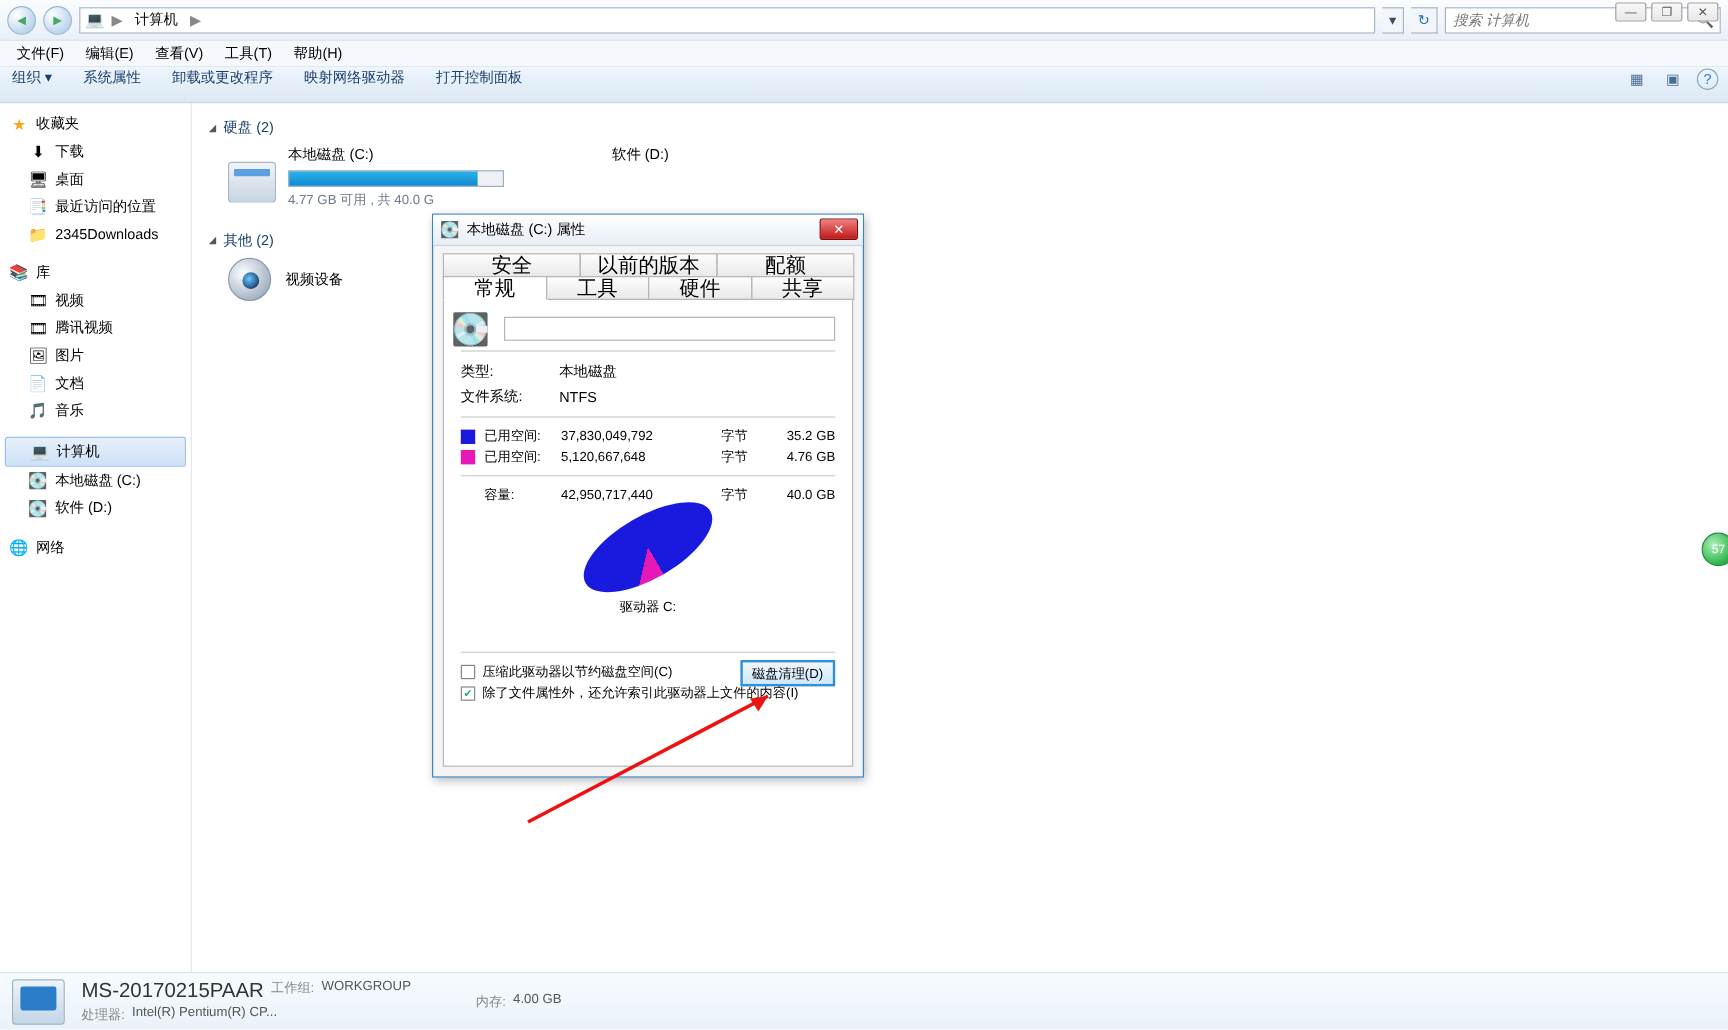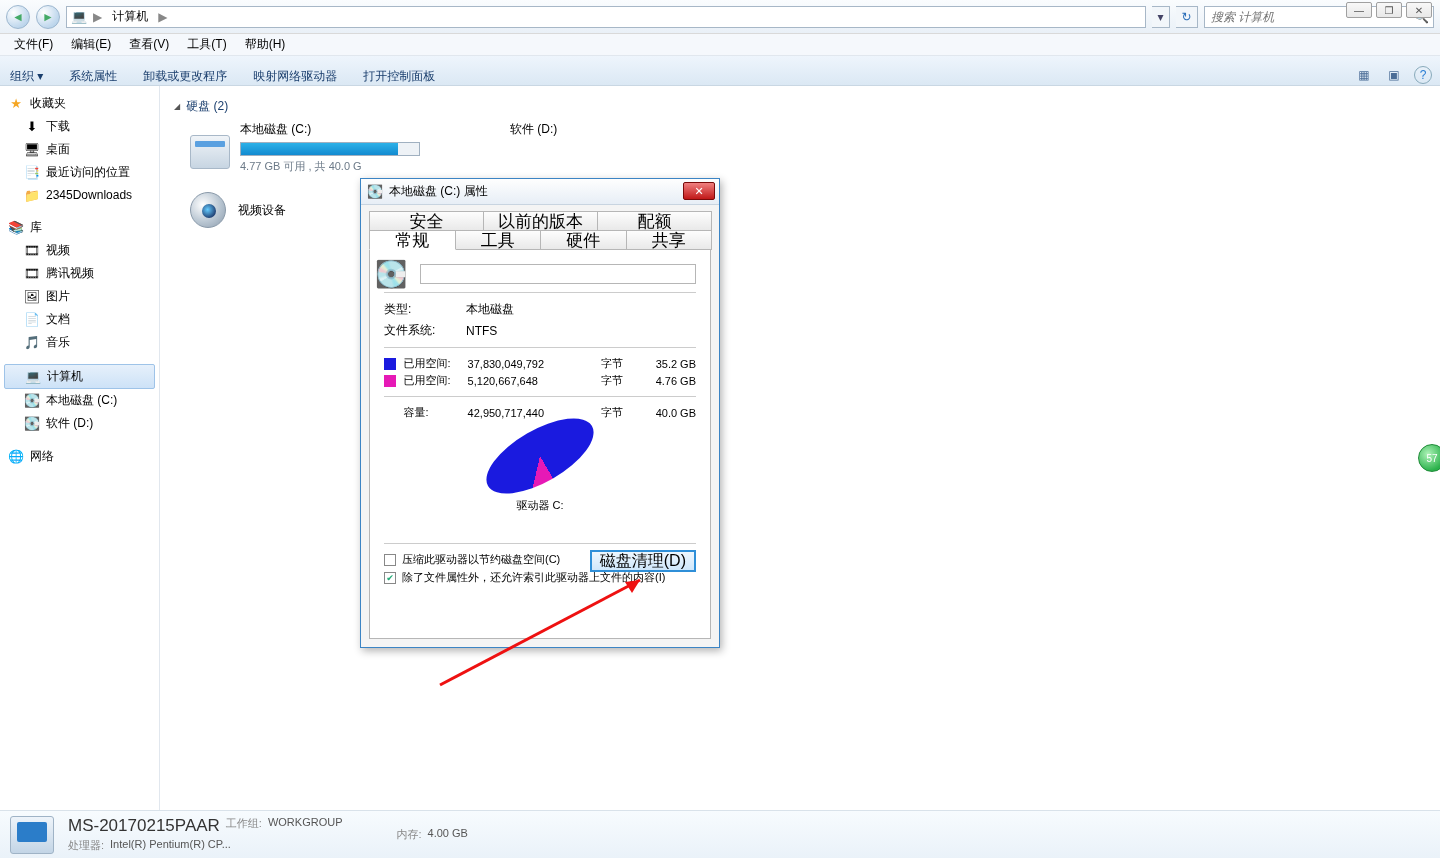--- a/index.html
+++ b/index.html
@@ -14,21 +14,21 @@
 .addr .crumb{padding:0 4px}
 .addr .sep{color:#888}
 .addr-drop{width:18px;height:22px;border:1px solid #a7b7c7;border-left:none;background:#f2f6fa;display:flex;align-items:center;justify-content:center;color:#446}
 .refresh{width:22px;height:22px;border:1px solid #a7b7c7;border-left:none;background:#f2f6fa;display:flex;align-items:center;justify-content:center;color:#2a6db8}
 .searchbox{width:230px;height:22px;border:1px solid #a7b7c7;background:#fff;display:flex;align-items:center;padding:0 4px;color:#888;gap:4px}
 .searchbox input{border:none;outline:none;flex:1;font-size:12px;color:#333;font-style:italic}
 
 .menubar{display:flex;align-items:center;height:22px;background:#f5f8fc;padding:0 6px;gap:2px;border-bottom:1px solid #e1e7ee}
 .menubar span{padding:2px 8px}
 
-.toolbar{display:flex;align-items:flex-end;height:30px;background:linear-gradient(#eef5fc,#dbe8f4);padding:0 10px;gap:26px;border-bottom:1px solid #c9d7e3;position:relative}
+.toolbar{display:flex;align-items:flex-start;height:30px;background:linear-gradient(#eef5fc,#dbe8f4);padding:0 10px;gap:26px;border-bottom:1px solid #c9d7e3;position:relative}
 .toolbar span{color:#1a3e6d}
 .toolbar .tb-right{position:absolute;right:8px;display:flex;gap:10px;align-items:center}
 .tb-icon{width:20px;height:20px;display:flex;align-items:center;justify-content:center;color:#4a6c96}
 
 .body{display:flex;height:calc(100% - 34px - 22px - 30px - 48px)}
 .sidebar{width:160px;border-right:1px solid #e1e7ee;padding:6px 0;overflow:auto}
 .side-group{margin-bottom:10px}
 .side-head{display:flex;align-items:center;gap:6px;padding:3px 8px;font-weight:normal}
 .side-item{display:flex;align-items:center;gap:6px;padding:3px 8px 3px 24px}
 .side-item.sel{background:linear-gradient(#e6f0fb,#cde2f7);border:1px solid #9ec3e8;border-radius:2px;margin:0 4px;padding-left:20px}
@@ -73,21 +73,21 @@
 .space-row{display:flex;align-items:center;gap:8px;font-size:11px;margin:2px 0}
 .sq{width:12px;height:12px}
 .space-row .c1{width:58px}
 .space-row .c2{width:130px;text-align:left}
 .space-row .c3{width:34px}
 .space-row .c4{width:56px;text-align:right}
 .pie{width:120px;height:64px;margin:10px auto 4px;position:relative}
 .pie-top{position:absolute;left:0;top:0;width:120px;height:52px;border-radius:60px/26px;background:conic-gradient(#e619b6 0deg 43deg,#1a1adf 43deg 360deg);transform:rotate(150deg)}
 .pie-side{position:absolute;left:0;top:10px;width:120px;height:52px;border-radius:60px/26px;background:#0a0a9a;z-index:-1}
 .drive-label{text-align:center;font-size:11px;margin-bottom:20px}
-.cleanup-btn{position:absolute;right:14px;top:300px;height:22px;padding:0 8px;border:2px solid #2f8fd8;background:linear-gradient(#eef7fe,#cfe7fb);font-size:16px;display:flex;align-items:center}
+.cleanup-btn{position:absolute;right:14px;top:300px;height:22px;padding:0 8px;border:2px solid #2f8fd8;background:linear-gradient(#eef7fe,#cfe7fb);font-size:11px;display:flex;align-items:center}
 .chk-row{display:flex;align-items:center;gap:6px;font-size:11px;margin:3px 0}
 .chk{width:12px;height:12px;border:1px solid #888;background:#fff;display:inline-flex;align-items:center;justify-content:center;font-size:9px;color:#2a7}
 .dlg-buttons{display:flex;justify-content:flex-end;gap:8px;padding:8px}
 .dlg-buttons button{width:72px;height:22px;border:1px solid #9a9a9a;background:linear-gradient(#fdfdfd,#e7e7e7);font-size:11px}
 .dlg-buttons button:disabled{color:#999}
 
 .arrow{position:absolute;left:60px;top:320px;width:230px;height:120px;pointer-events:none;z-index:3}
 </style>
 </head>
 <body>
@@ -221,20 +221,21 @@
             </div>
           <div class="drive-sub">4.77 GB 可用 , 共 40.0 G</div>
         </div>
       </div>
       <div class="drive">
         <div class="drive-info">
           <div class="drive-name">软件 (D:)</div>
         </div>
       </div>
     </div>
+    <div class="cat-head">其他 (2)</div>
     <div class="other-item">
       <div class="webcam-icon"></div>
       <span>视频设备</span>
     </div>
 
     <div class="bubble">57</div>
   </div>
 </div>
 
 <div class="statusbar">

